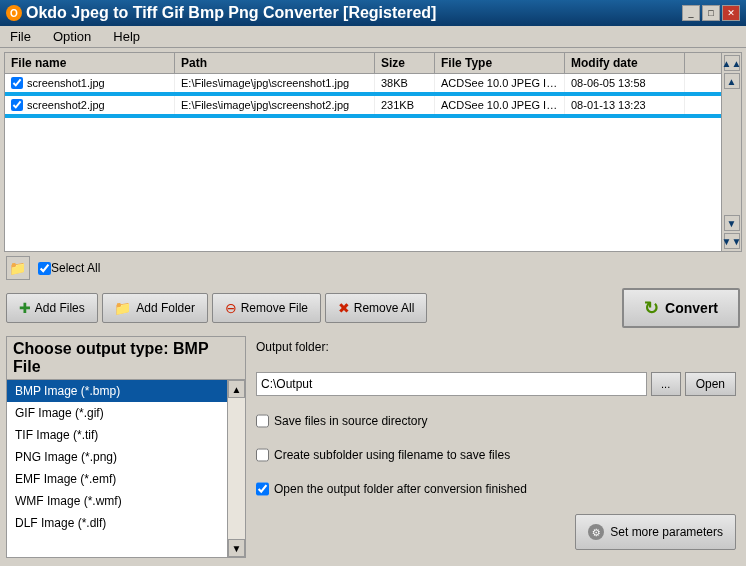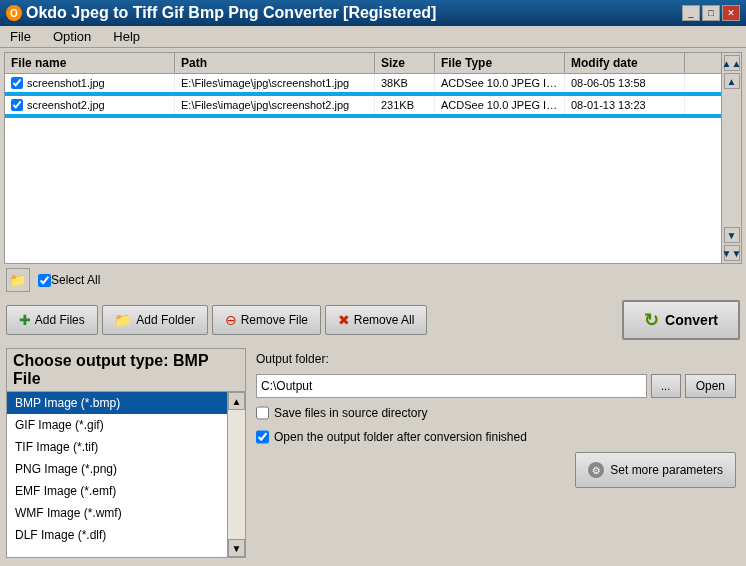--- a/index.html
+++ b/index.html
@@ -235,21 +235,21 @@
       font-size: 10px;
     }
     .list-scroll-track {
       flex: 1;
       background: #e8e4dc;
     }
     .output-folder-panel {
       flex: 1;
       display: flex;
       flex-direction: column;
-      gap: 6px;
+      gap: 16px;
       padding: 4px;
     }
     .folder-row {
       display: flex;
       align-items: center;
       gap: 4px;
     }
     .folder-label { font-size: 12px; margin-bottom: 2px; }
     .folder-input {
       flex: 1;
@@ -436,20 +436,24 @@
       <div class="folder-row">
         <input type="text" class="folder-input" value="C:\Output" style="">
         <button class="folder-browse-btn">...</button>
         <button class="folder-open-btn">Open</button>
       </div>
       <label class="checkbox-option">
         <input type="checkbox" style="">
         <span>Save files in source directory</span>
       </label>
       <label class="checkbox-option">
+        <input type="checkbox" style="">
+        <span>Create subfolder using filename to save files</span>
+      </label>
+      <label class="checkbox-option">
         <input type="checkbox" checked="" style="">
         <span>Open the output folder after conversion finished</span>
       </label>
       <div class="lower-right">
         <button class="params-btn">
           <span class="gear-icon">⚙</span>
           <span>Set more parameters</span>
         </button>
       </div>
     </div>

